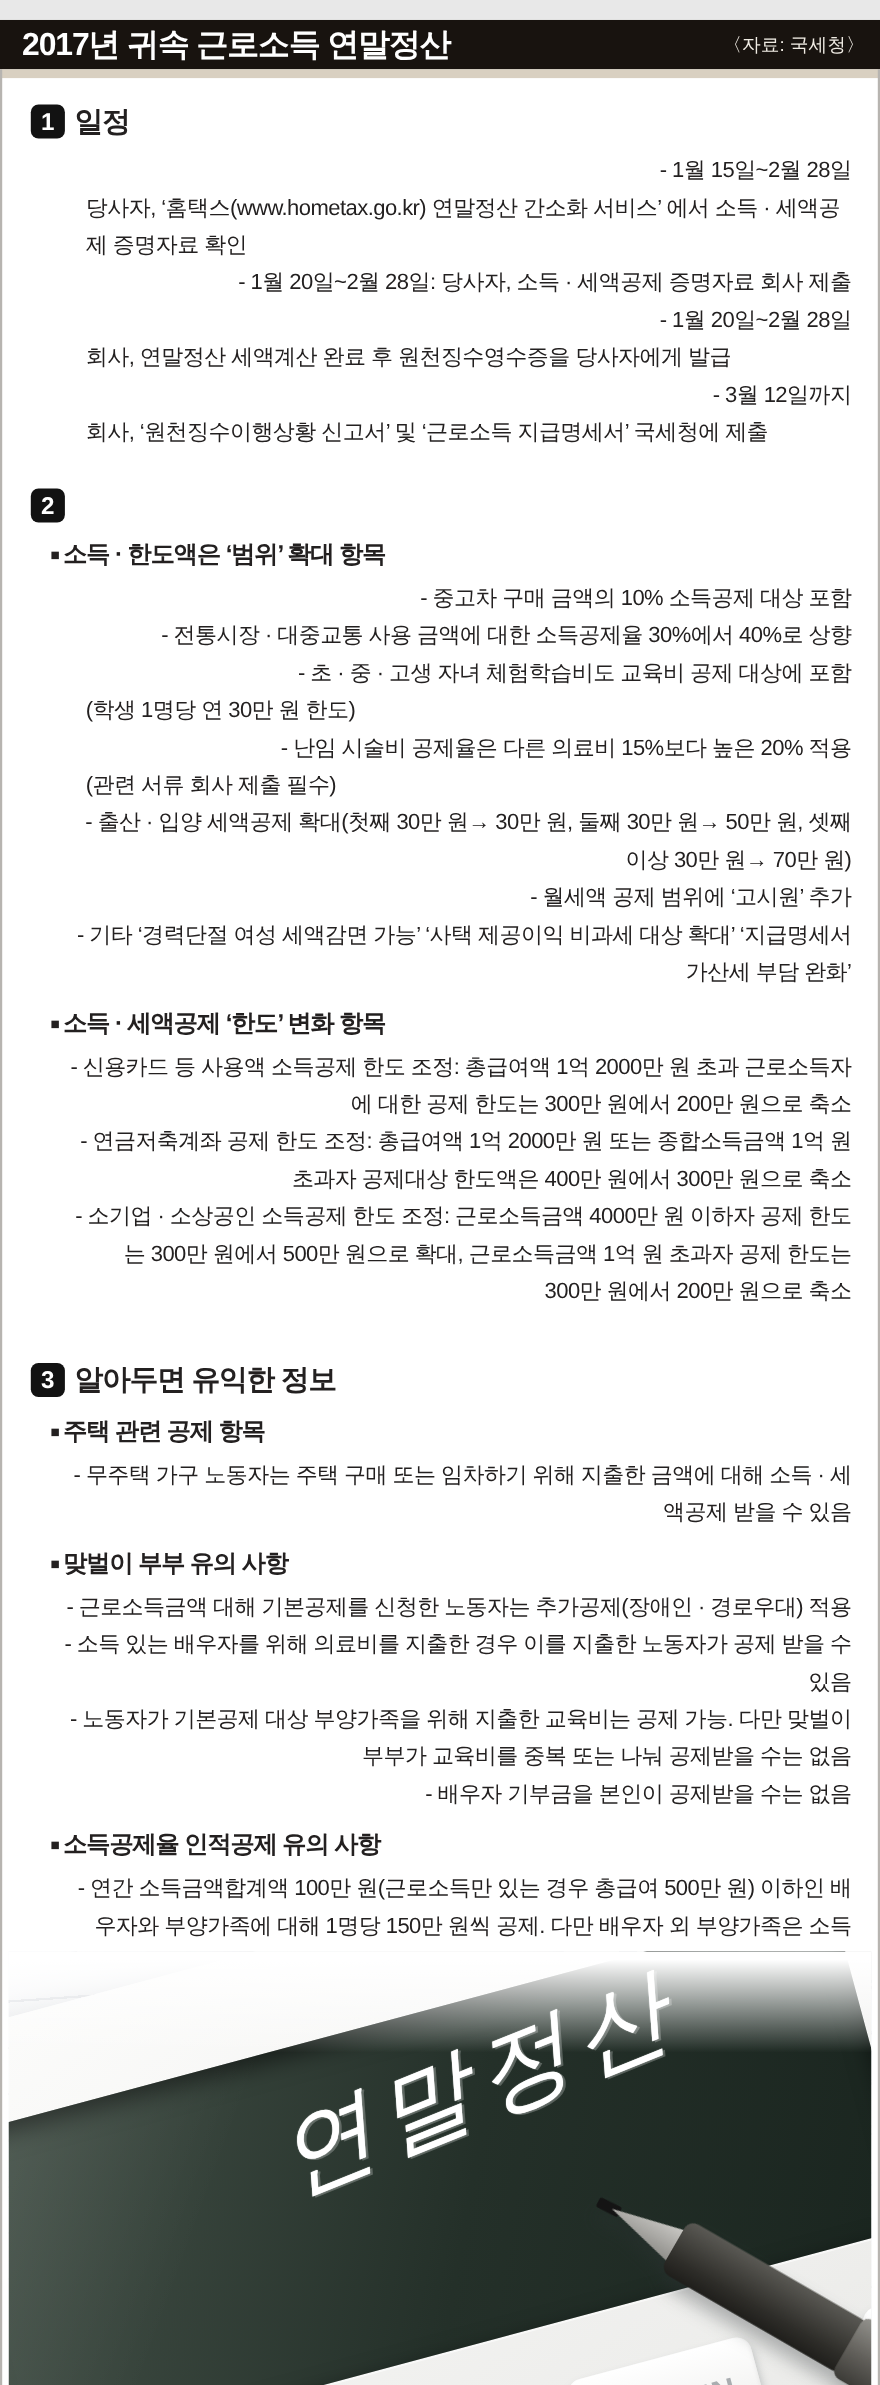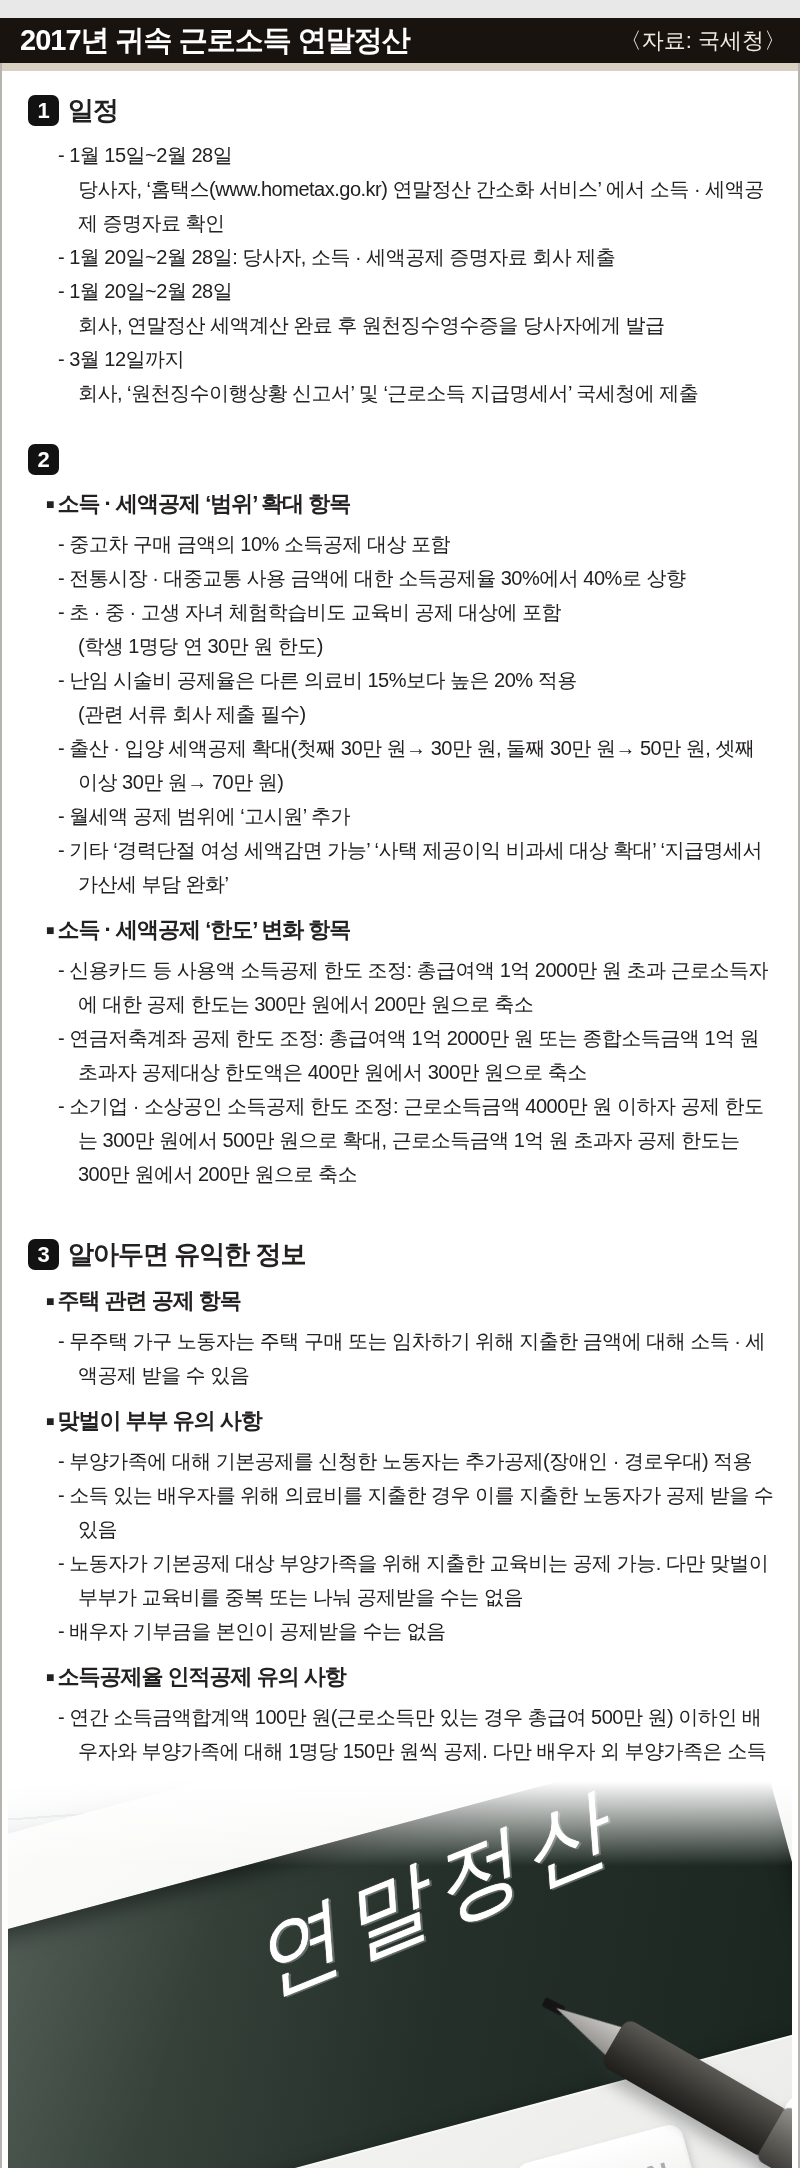--- a/index.html
+++ b/index.html
@@ -3,40 +3,40 @@
 <meta charset="utf-8">
 <style>
   * { margin:0; padding:0; box-sizing:border-box; }
   html,body { background:#e8e8e8; }
   body { font-family:"Liberation Sans","DejaVu Sans",sans-serif; }
   .page{ position:relative; width:800px; height:2168px; background:#ffffff; margin:18px auto; overflow:hidden; }
 
   
   .hdr{ height:45px; background:#18130f; display:flex; align-items:center; padding:0 14px 0 20px; }
   .hdr-title{ color:#ffffff; font-size:29px; font-weight:bold; letter-spacing:-1px; }
-  .hdr-src{ margin-left:auto; color:#efebe3; font-size:22px; }
+  .hdr-src{ margin-left:auto; color:#efebe3; font-size:17px; }
   .beige{ height:8px; background:#d9d0c1; }
 
   
   .edge{ position:absolute; top:45px; bottom:0; width:2px; background:#b7b4b0; z-index:60; }
   .edge.l{ left:0; } .edge.r{ right:0; }
   .bottom-bar{ position:absolute; left:0; right:0; bottom:0; height:9px; background:#4f4c4a; z-index:61; }
 
   
   .content{ padding-top:22px; color:#232020; }
   .sec{ margin-top:0; }
   .sec + .sec{ margin-top:34px; }
   .sec.s3{ margin-top:46px; }
   .sec-head{ margin:0 0 10px 28px; display:flex; align-items:center; }
   .badge{ width:31px; height:31px; background:#121212; border-radius:7px; color:#fff; font-size:22px; font-weight:bold; display:flex; align-items:center; justify-content:center; }
   .sec-title{ font-size:26px; font-weight:bold; margin-left:9px; letter-spacing:-1px; }
   .ghead{ margin:14px 0 8px 46px; font-size:22px; font-weight:bold; letter-spacing:-1px; }
   .ghead .sq{ font-size:14px; vertical-align:2px; margin-right:4px; }
   .item{ padding-left:78px; padding-right:26px; font-size:20px; line-height:34px; letter-spacing:-0.5px; }
-  .ln.f{ text-indent:-20px; }
+  .ln.f{ text-indent:-20px;text-align:right; }
   .dash{ margin-right:5px; }
 
   
   .photo{ position:absolute; left:8px; right:8px; top:1756px; height:396px; overflow:hidden; background:linear-gradient(105deg,#f8f9fa 0%,#edeff2 45%,#e1e4e8 100%); z-index:10; }
   .paper-lines{ position:absolute; left:-10%; top:-6%; width:125%; height:80%; transform:rotate(-4deg);
      background:repeating-linear-gradient(to bottom, rgba(0,0,0,0) 0 40px, rgba(140,148,162,0.28) 40px 42px); }
   .paper2{ position:absolute; right:-80px; top:-30px; width:48%; height:88%; transform:rotate(7deg); background:rgba(255,255,255,0.5); box-shadow:-12px 8px 28px rgba(90,98,110,0.12);
      background-image:repeating-linear-gradient(to bottom, rgba(0,0,0,0) 0 44px, rgba(140,148,162,0.3) 44px 46px); }
   .paper-num{ position:absolute; right:62px; top:196px; color:#99a1ad; font-size:15px; letter-spacing:1px; transform:rotate(4deg); }
   .photo::after{ content:""; position:absolute; left:0; right:0; top:0; height:92px; background:linear-gradient(#ffffff 8%, rgba(255,255,255,0)); pointer-events:none; z-index:30; }
@@ -96,21 +96,21 @@
         <div class="ln f"><span class="dash">-</span><span>3월 12일까지</span></div>
         <div class="ln c">회사, ‘원천징수이행상황 신고서’ 및 ‘근로소득 지급명세서’ 국세청에 제출</div>
       </div>
     </div>
 
     <div class="sec">
       <div class="sec-head">
         <span class="badge">2</span>
       </div>
 
-      <div class="ghead"><span class="sq">■</span><span>소득 · 세액공제 ‘범위’ 확대 항목</span></div>
+      <div class="ghead"><span class="sq">■</span><span>소득 · 한도액은 ‘범위’ 확대 항목</span></div>
       <div class="item">
         <div class="ln f"><span class="dash">-</span><span>중고차 구매 금액의 10% 소득공제 대상 포함</span></div>
       </div>
       <div class="item">
         <div class="ln f"><span class="dash">-</span><span>전통시장 · 대중교통 사용 금액에 대한 소득공제율 30%에서 40%로 상향</span></div>
       </div>
       <div class="item">
         <div class="ln f"><span class="dash">-</span><span>초 · 중 · 고생 자녀 체험학습비도 교육비 공제 대상에 포함</span></div>
         <div class="ln c">(학생 1명당 연 30만 원 한도)</div>
       </div>
@@ -146,21 +146,21 @@
         <span class="sec-title">알아두면 유익한 정보</span>
       </div>
 
       <div class="ghead"><span class="sq">■</span><span>주택 관련 공제 항목</span></div>
       <div class="item">
         <div class="ln f"><span class="dash">-</span><span>무주택 가구 노동자는 주택 구매 또는 임차하기 위해 지출한 금액에 대해 소득 · 세액공제 받을 수 있음</span></div>
       </div>
 
       <div class="ghead"><span class="sq">■</span><span>맞벌이 부부 유의 사항</span></div>
       <div class="item">
-        <div class="ln f"><span class="dash">-</span><span>부양가족에 대해 기본공제를 신청한 노동자는 추가공제(장애인 · 경로우대) 적용</span></div>
+        <div class="ln f"><span class="dash">-</span><span>근로소득금액 대해 기본공제를 신청한 노동자는 추가공제(장애인 · 경로우대) 적용</span></div>
       </div>
       <div class="item">
         <div class="ln f"><span class="dash">-</span><span>소득 있는 배우자를 위해 의료비를 지출한 경우 이를 지출한 노동자가 공제 받을 수 있음</span></div>
       </div>
       <div class="item">
         <div class="ln f"><span class="dash">-</span><span>노동자가 기본공제 대상 부양가족을 위해 지출한 교육비는 공제 가능. 다만 맞벌이 부부가 교육비를 중복 또는 나눠 공제받을 수는 없음</span></div>
       </div>
       <div class="item">
         <div class="ln f"><span class="dash">-</span><span>배우자 기부금을 본인이 공제받을 수는 없음</span></div>
       </div>

